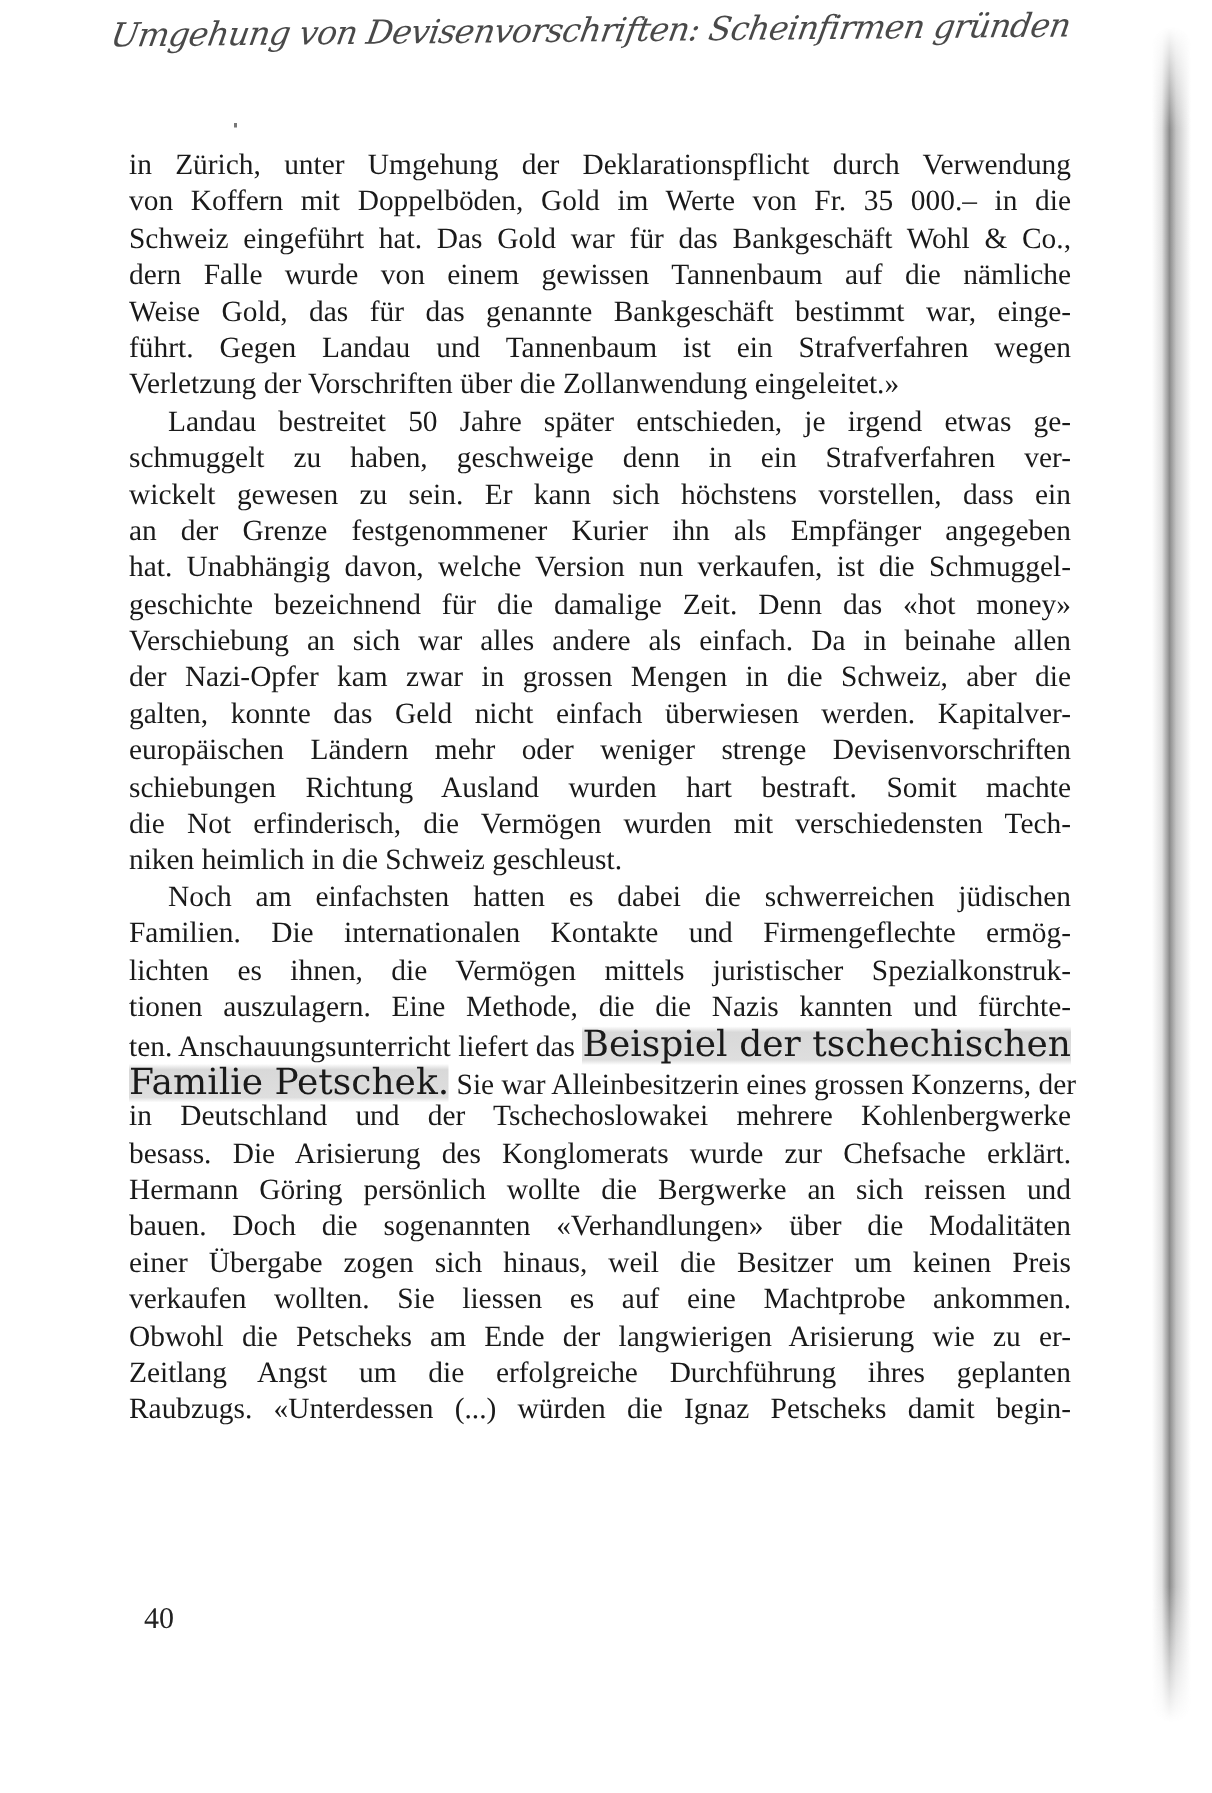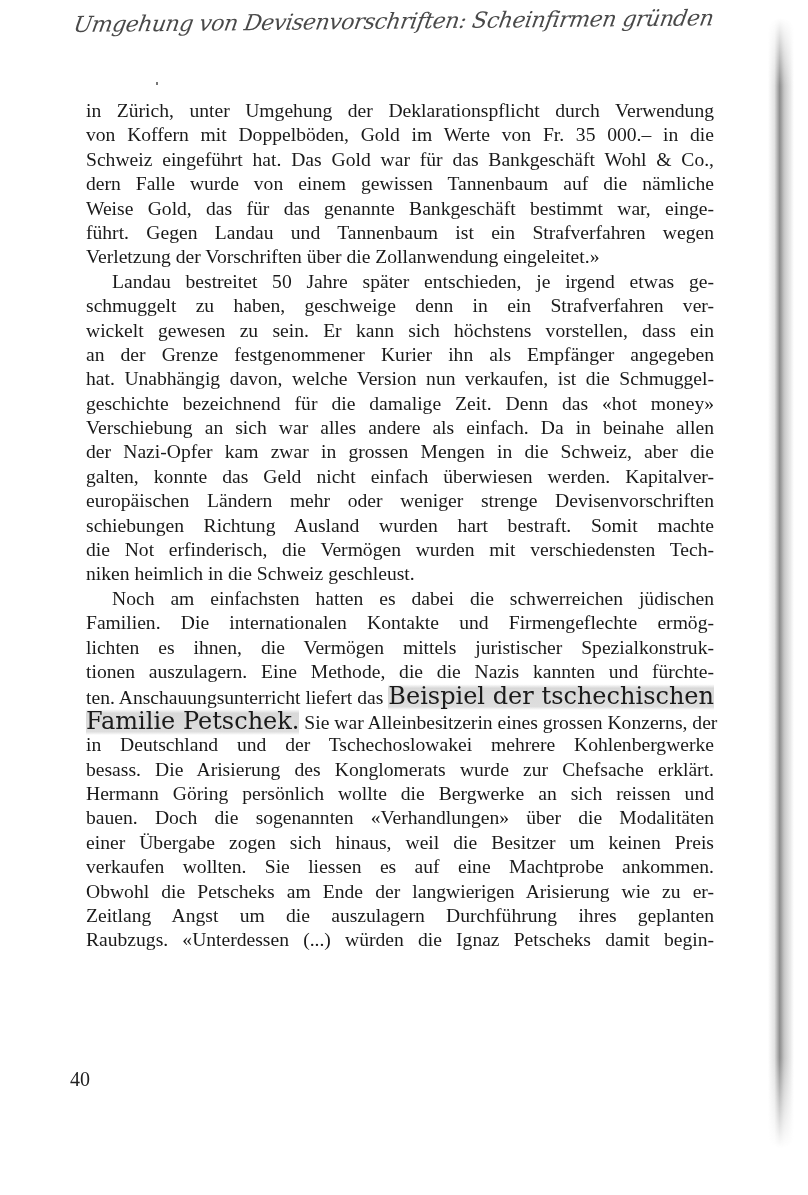--- a/index.html
+++ b/index.html
@@ -59,21 +59,21 @@
     .line.indent {
       padding-left: 26px;
     }
     .hl {
       background: linear-gradient(to bottom, rgba(180,180,180,0) 8%, rgba(185,185,185,0.55) 22%, rgba(195,195,195,0.55) 88%, rgba(200,200,200,0) 100%);
       font-family: "DejaVu Serif", serif;
       font-size: 24px;
     }
     .page-number {
       position: absolute;
-      left: 70px;
+      left: 96px;
       top: 1068px;
       font-family: "Liberation Serif", "DejaVu Serif", serif;
       font-size: 20px;
       color: #222;
     }
     .spine-shadow {
       position: absolute;
       left: 768px;
       top: 18px;
       width: 26px;
@@ -136,21 +136,21 @@
       <span class="line">tionen auszulagern. Eine Methode, die die Nazis kannten und fürchte-</span>
       <span class="line"><span>ten. Anschauungsunterricht liefert das </span><span class="hl">Beispiel der tschechischen</span></span>
       <span class="line"><span class="hl">Familie Petschek.</span><span> Sie war Alleinbesitzerin eines grossen Konzerns, der</span></span>
       <span class="line">in Deutschland und der Tschechoslowakei mehrere Kohlenbergwerke</span>
       <span class="line">besass. Die Arisierung des Konglomerats wurde zur Chefsache erklärt.</span>
       <span class="line">Hermann Göring persönlich wollte die Bergwerke an sich reissen und</span>
       <span class="line">bauen. Doch die sogenannten «Verhandlungen» über die Modalitäten</span>
       <span class="line">einer Übergabe zogen sich hinaus, weil die Besitzer um keinen Preis</span>
       <span class="line">verkaufen wollten. Sie liessen es auf eine Machtprobe ankommen.</span>
       <span class="line">Obwohl die Petscheks am Ende der langwierigen Arisierung wie zu er-</span>
-      <span class="line">Zeitlang Angst um die auszulagern Durchführung ihres geplanten</span>
+      <span class="line">Zeitlang Angst um die erfolgreiche Durchführung ihres geplanten</span>
       <span class="line">Raubzugs. «Unterdessen (...) würden die Ignaz Petscheks damit begin-</span>
     </div>
   </div>
 
   <div class="page-number">40</div>
 
   <div class="spine-shadow"></div>
 </div>
 
 </body></html>

